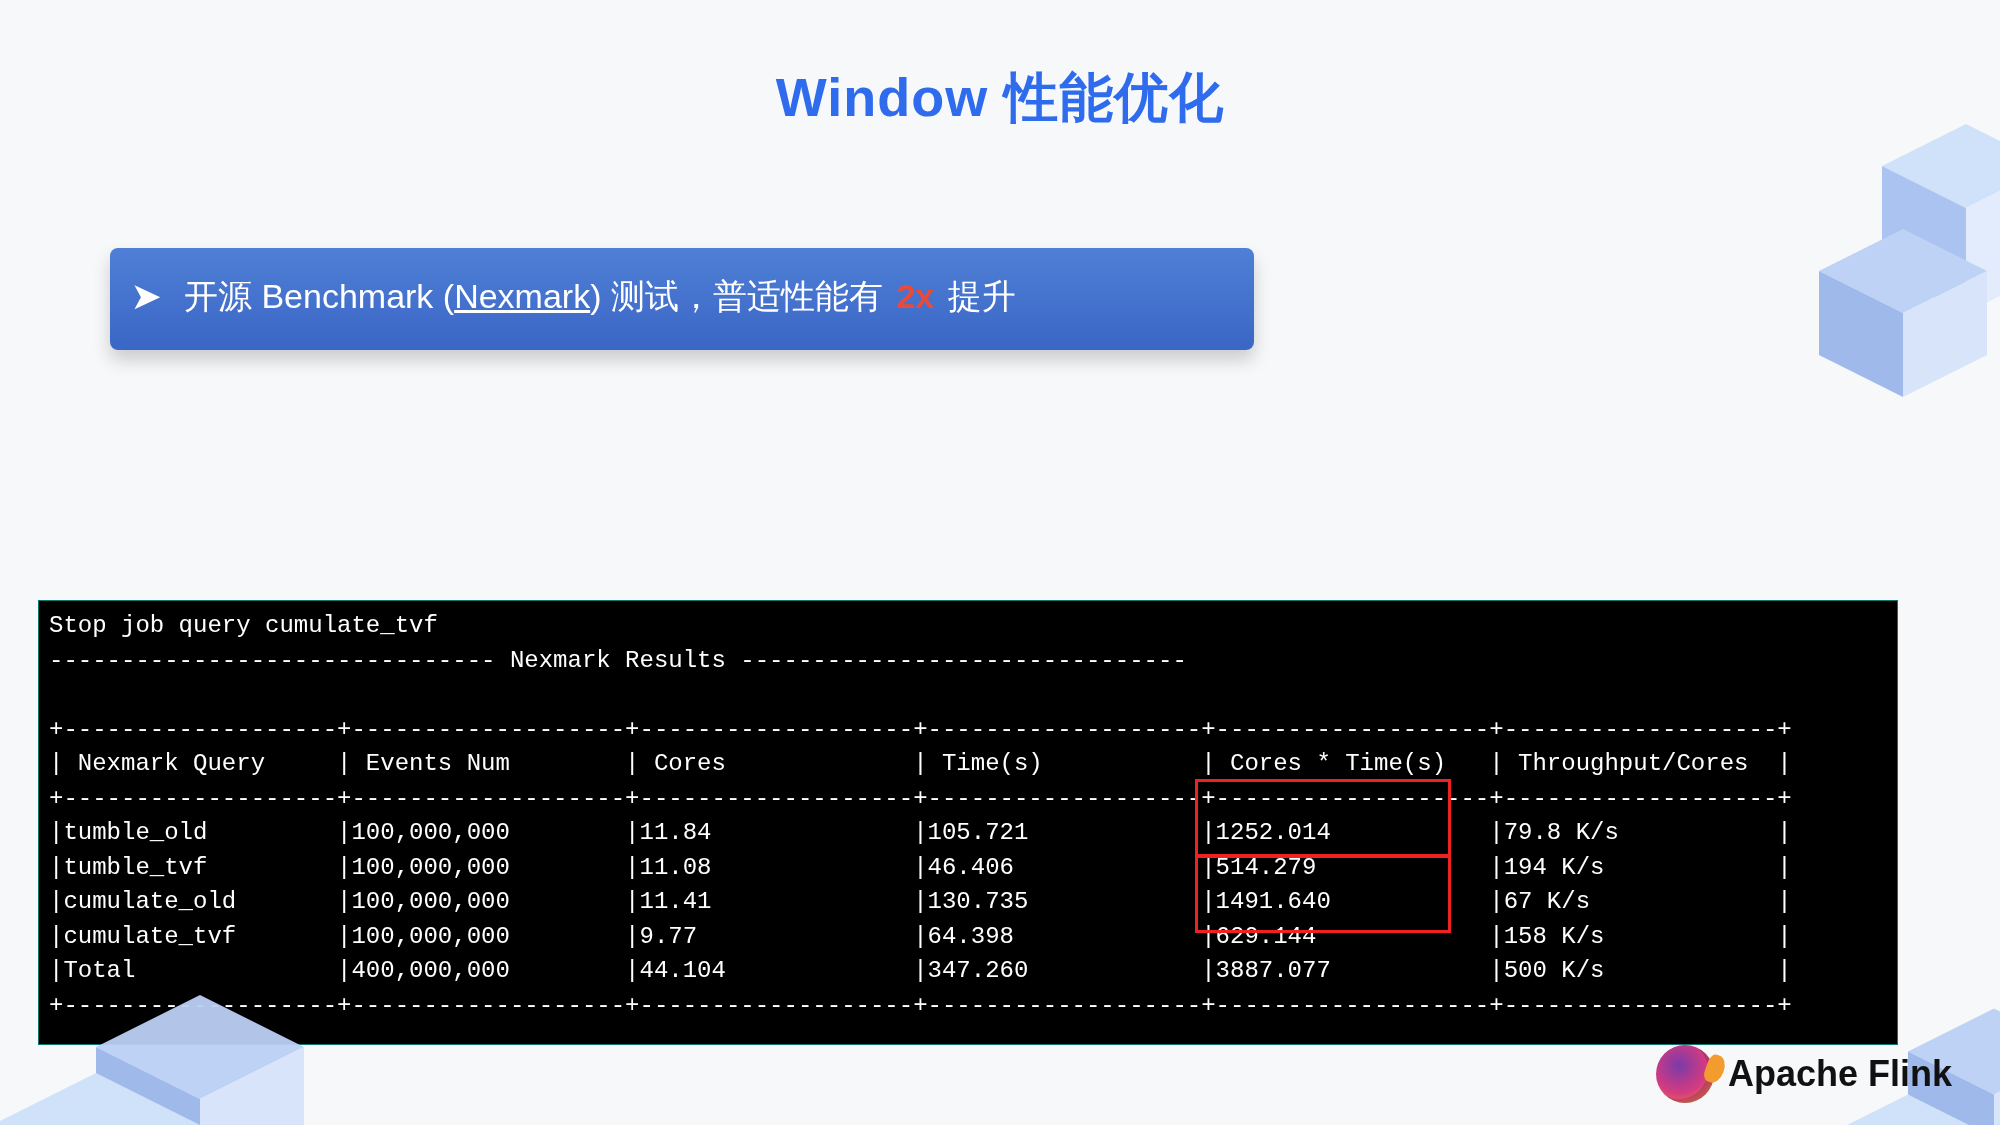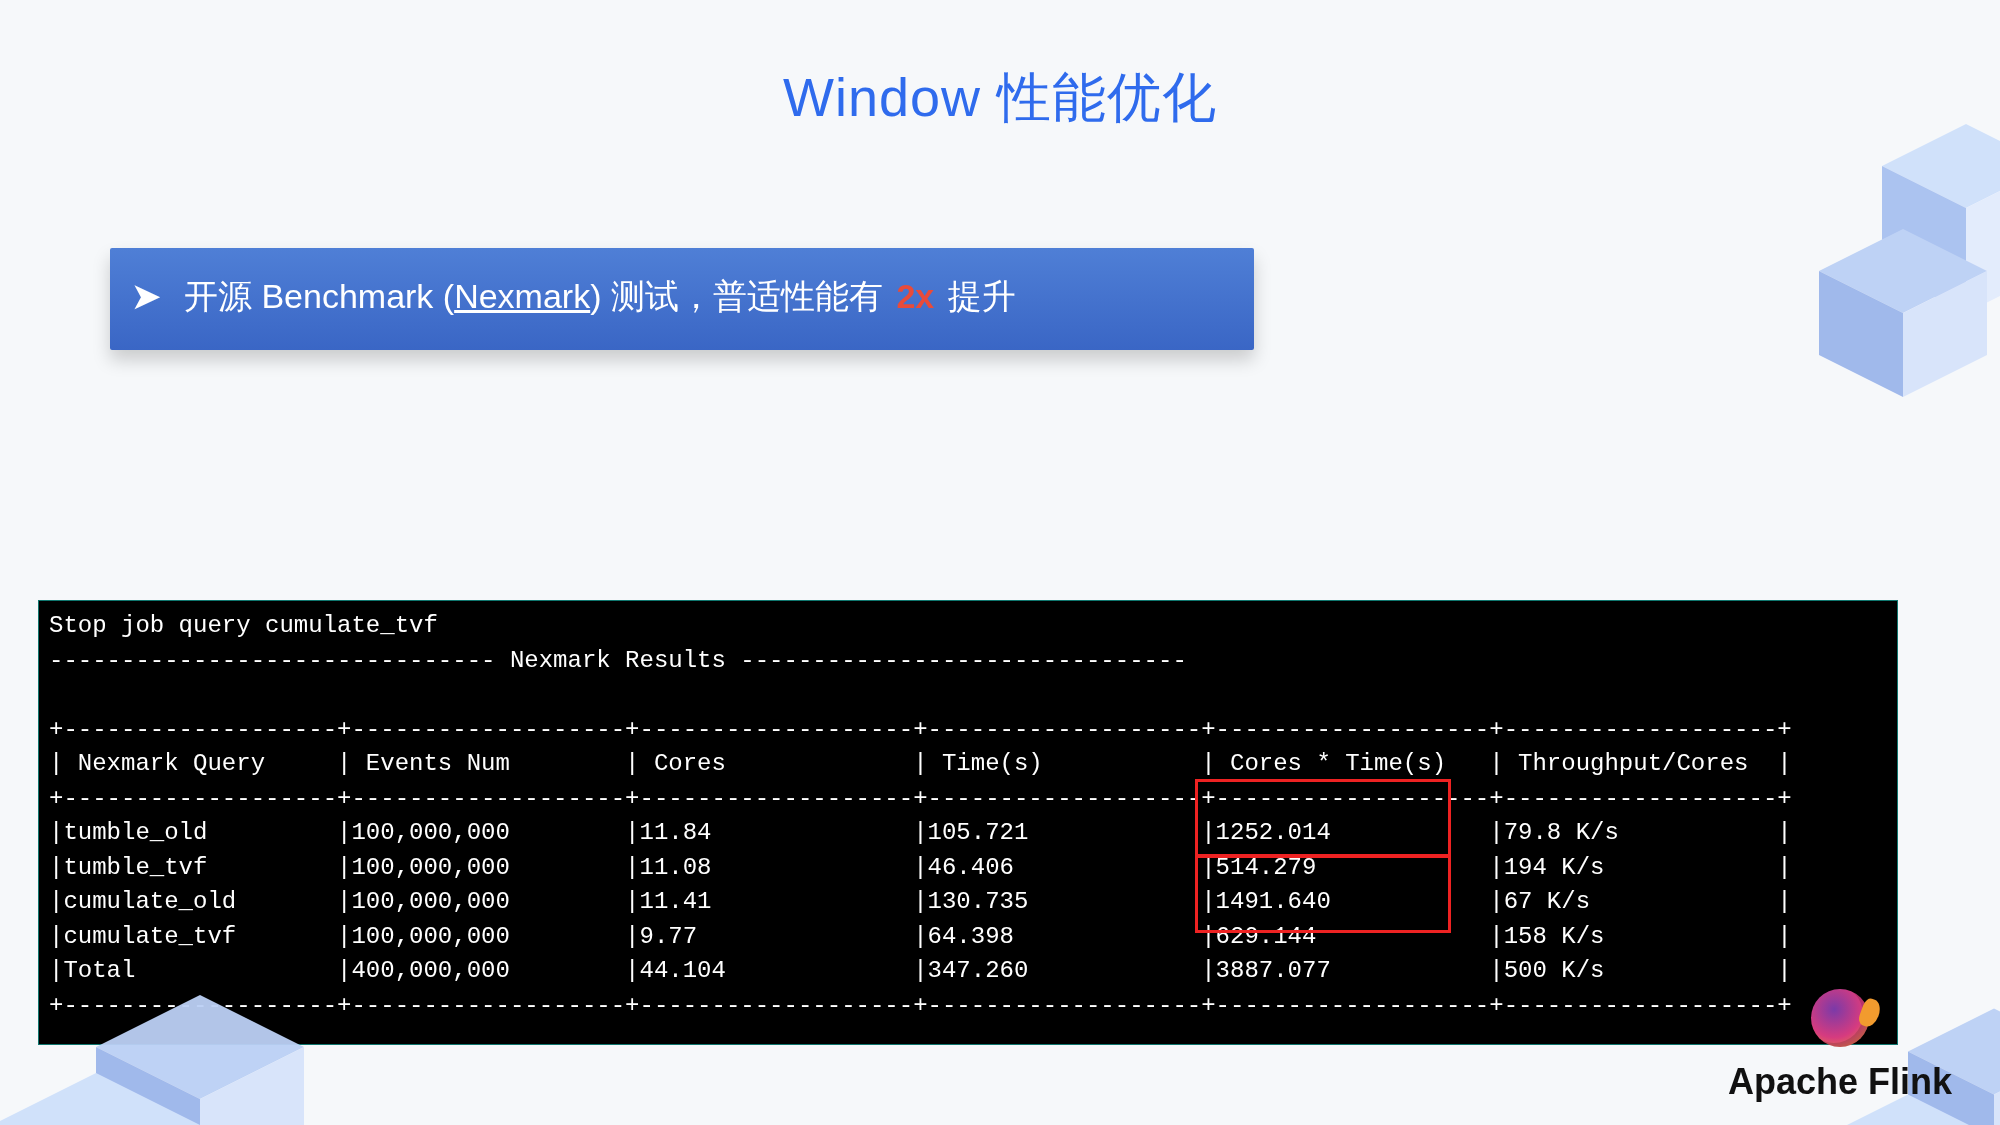--- a/index.html
+++ b/index.html
@@ -1,28 +1,28 @@
 <!DOCTYPE html>
 <html><head>
 <meta charset="utf-8">
 <style>
   html,body{margin:0;padding:0;width:2000px;height:1125px;font-family:"PingFang SC","Microsoft YaHei","Helvetica Neue",Arial,sans-serif;background:#f6f8fa;overflow:hidden;position:relative;}
   .slide{position:relative;width:2000px;height:1125px;}
-  .title{position:absolute;top:62px;left:0;width:100%;text-align:center;color:#2f6bed;font-weight:400;font-size:54px;letter-spacing:1px;}
-  .bullet{position:absolute;left:110px;width:1100px;background:linear-gradient(180deg,#4f7fd6 0%,#3a66c5 100%);color:#fff;box-shadow:0 10px 18px rgba(0,0,0,0.18);padding:26px 22px 30px 22px;font-size:34px;line-height:1.35;border-radius:2px;}
+  .title{position:absolute;top:62px;left:0;width:100%;text-align:center;color:#2f6bed;font-weight:700;font-size:54px;letter-spacing:1px;}
+  .bullet{position:absolute;left:110px;width:1100px;background:linear-gradient(180deg,#4f7fd6 0%,#3a66c5 100%);color:#fff;box-shadow:0 10px 18px rgba(0,0,0,0.18);padding:26px 22px 30px 22px;font-size:34px;line-height:1.35;border-radius:8px;}
   .bullet .arrow{color:#fff;margin-right:14px;font-weight:600;}
   .bullet .underline{text-decoration:underline;}
   .bullet .hl{color:#e84b3a;font-weight:700;padding:0 4px;}
   .b1{top:248px;}
   .b2{top:390px;}
   .term{position:absolute;left:38px;top:600px;width:1860px;background:#000;color:#fff;border:1px solid #0f766e;font-family:"Courier New",Consolas,monospace;font-size:24px;line-height:1.44;white-space:pre;padding:8px 10px 20px 10px;box-sizing:border-box;}
   .redbox{position:absolute;border:3px solid #e22;pointer-events:none;}
   .rb1{left:1195px;top:779px;width:250px;height:72px;}
   .rb2{left:1195px;top:855px;width:250px;height:72px;}
-  .logo{position:absolute;right:48px;bottom:22px;display:flex;align-items:center;gap:14px;flex-direction:column;}
+  .logo{position:absolute;right:48px;bottom:22px;display:flex;align-items:center;gap:14px;}
   .logo .mark{width:58px;height:58px;border-radius:50%;background:radial-gradient(circle at 40% 35%,#7b3aa8 0%,#d63b7f 55%,#f29b2e 100%);box-shadow:inset -6px -4px 0 rgba(0,0,0,0.15);position:relative;}
   .logo .mark:after{content:"";position:absolute;right:-10px;top:10px;width:18px;height:28px;background:#f29b2e;border-radius:40% 60% 60% 40%;transform:rotate(20deg);}
   .logo .txt{font-weight:800;font-size:36px;color:#111;}
   
   .deco{position:absolute;pointer-events:none;}
   .deco svg{display:block;}
   .d-bl{left:-60px;bottom:-130px;width:520px;height:520px;opacity:.95;}
   .d-tr{right:-50px;top:40px;width:420px;height:420px;opacity:.95;}
   .d-br{right:-80px;bottom:-120px;width:430px;height:430px;opacity:.95;}
 </style>

